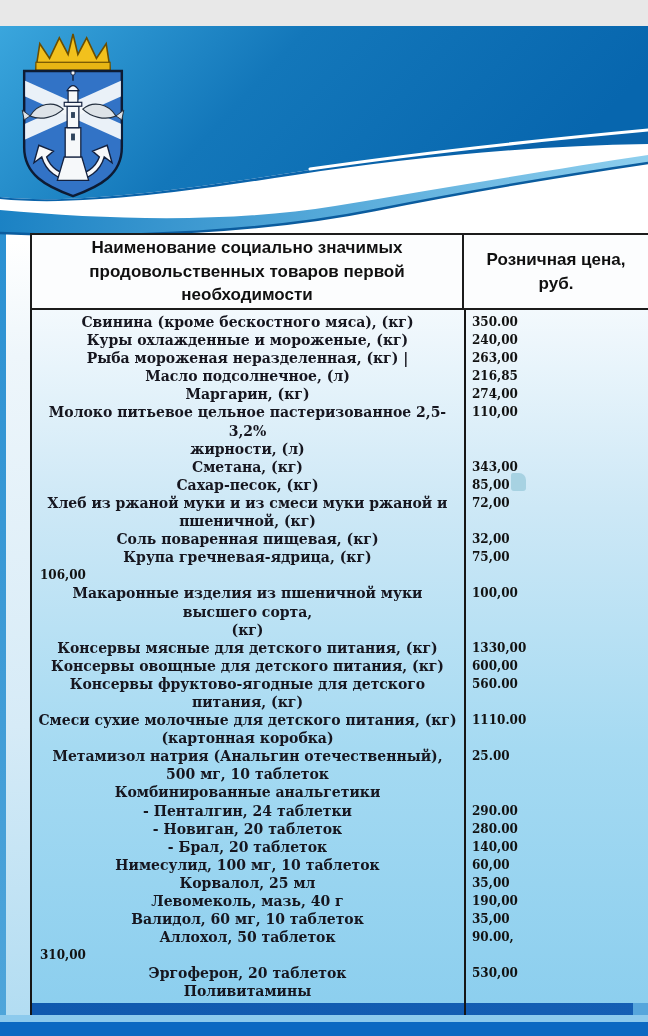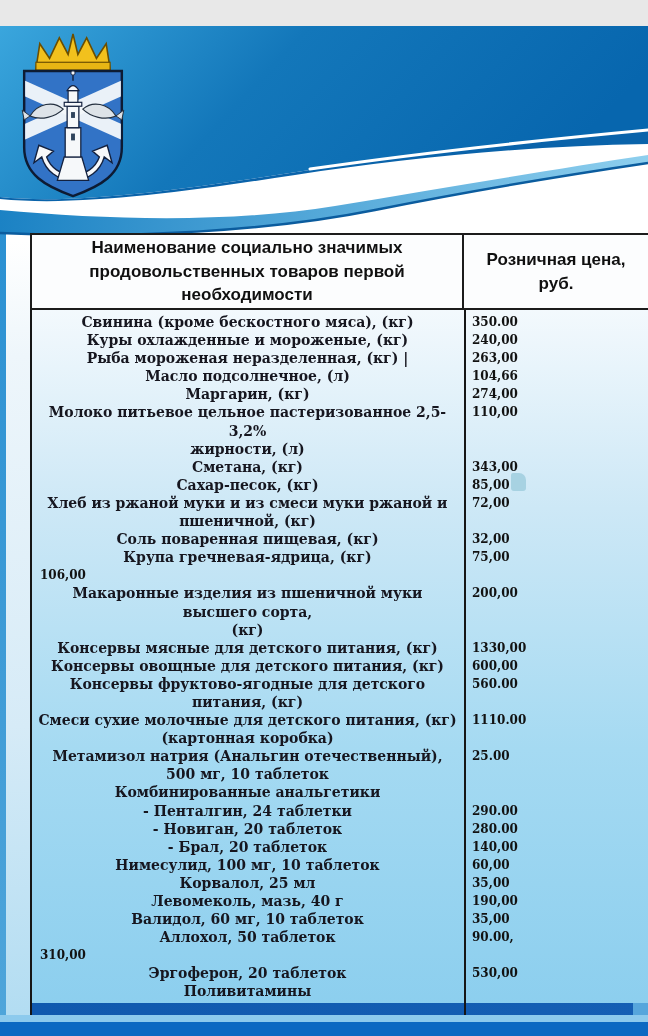--- a/index.html
+++ b/index.html
@@ -126,21 +126,21 @@
           <div class="row">
             <div class="name">Куры охлажденные и мороженые, (кг)</div>
             <div class="price">240,00</div>
           </div>
           <div class="row">
             <div class="name">Рыба мороженая неразделенная, (кг) |</div>
             <div class="price">263,00</div>
           </div>
           <div class="row">
             <div class="name">Масло подсолнечное, (л)</div>
-            <div class="price">104,66</div>
+            <div class="price">216,85</div>
           </div>
           <div class="row">
             <div class="name">Маргарин, (кг)</div>
             <div class="price">274,00</div>
           </div>
           <div class="row">
             <div class="name">Молоко питьевое цельное пастеризованное 2,5-3,2%
 жирности, (л)</div>
             <div class="price">110,00</div>
           </div>
@@ -164,21 +164,21 @@
           <div class="row">
             <div class="name">Крупа гречневая-ядрица, (кг)</div>
             <div class="price">75,00</div>
           </div>
           <div class="row">
             <div class="price">106,00</div>
           </div>
           <div class="row">
             <div class="name">Макаронные изделия из пшеничной муки высшего сорта,
 (кг)</div>
-            <div class="price">200,00</div>
+            <div class="price">100,00</div>
           </div>
           <div class="row">
             <div class="name">Консервы мясные для детского питания, (кг)</div>
             <div class="price">1330,00</div>
           </div>
           <div class="row">
             <div class="name">Консервы овощные для детского питания, (кг)</div>
             <div class="price">600,00</div>
           </div>
           <div class="row">

